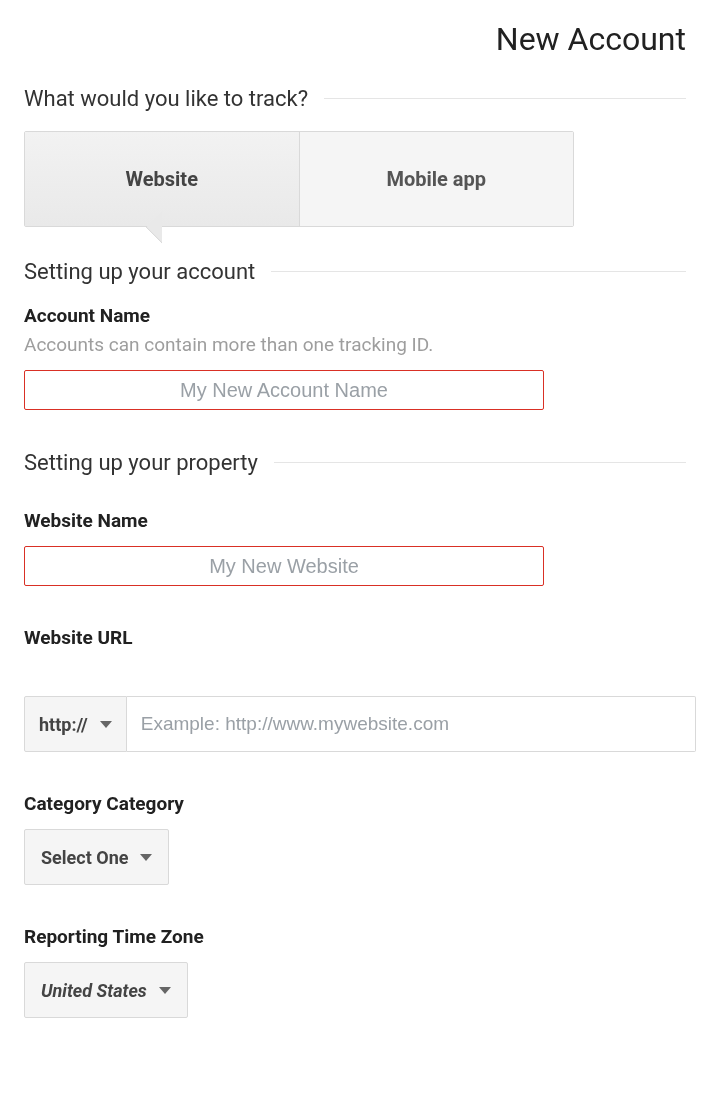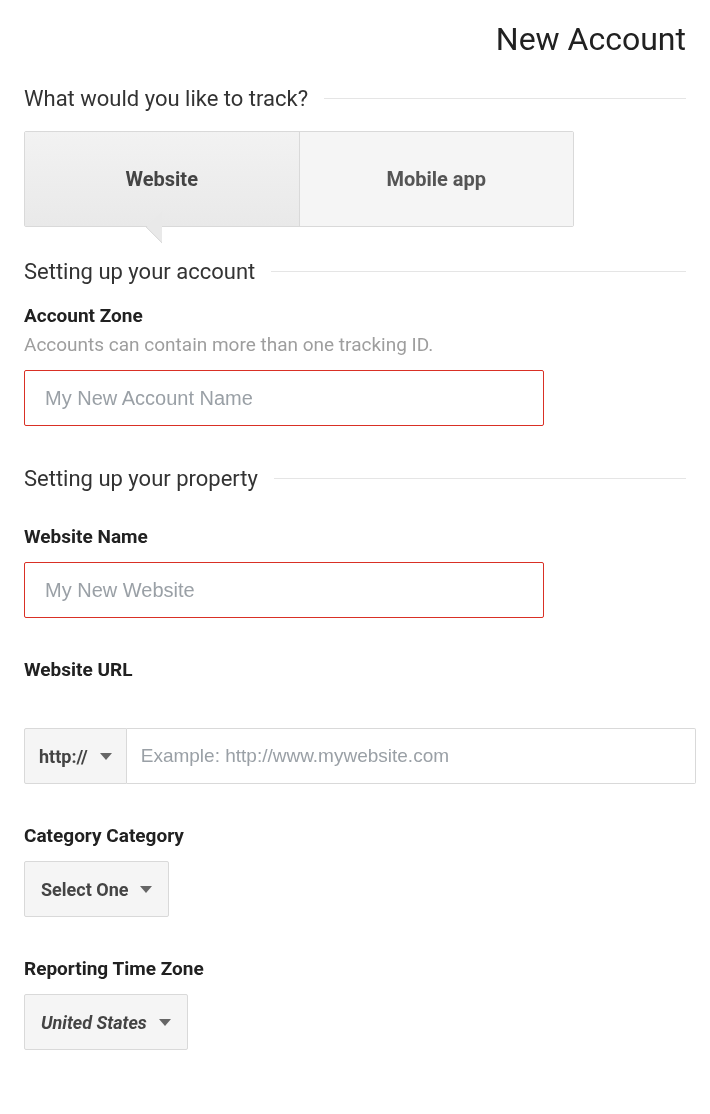--- a/index.html
+++ b/index.html
@@ -96,27 +96,28 @@
       color: #212121;
       margin-bottom: 6px;
     }
     .field-hint {
       font-size: 19px;
       color: #9e9e9e;
       margin-bottom: 14px;
     }
     .text-input {
       width: 520px;
-      height: 56px;
+      height: 40px;
       border: 1px solid #d93025;
       border-radius: 2px;
       font-size: 20px;
-      padding: 0 20px;
+      padding: 0 28px;
       color: #333;
       outline: none;
+      text-align: center;
     }
     .text-input::placeholder {
       color: #9aa0a6;
     }
     .field-block {
       margin-bottom: 40px;
     }
     
     .url-row {
       display: flex;
@@ -203,21 +204,21 @@
     <span>Mobile app</span>
   </div>
 </div>
 
 <div class="section-heading-row">
   <div class="section-heading">Setting up your account</div>
   <div class="hr"></div>
 </div>
 
 <div class="field-block">
-  <div class="field-label">Account Zone</div>
+  <div class="field-label">Account Name</div>
   <div class="field-hint">Accounts can contain more than one tracking ID.</div>
   <input type="text" class="text-input" placeholder="My New Account Name" style="">
 </div>
 
 <div class="section-heading-row">
   <div class="section-heading">Setting up your property</div>
   <div class="hr"></div>
 </div>
 
 <div class="field-block">

